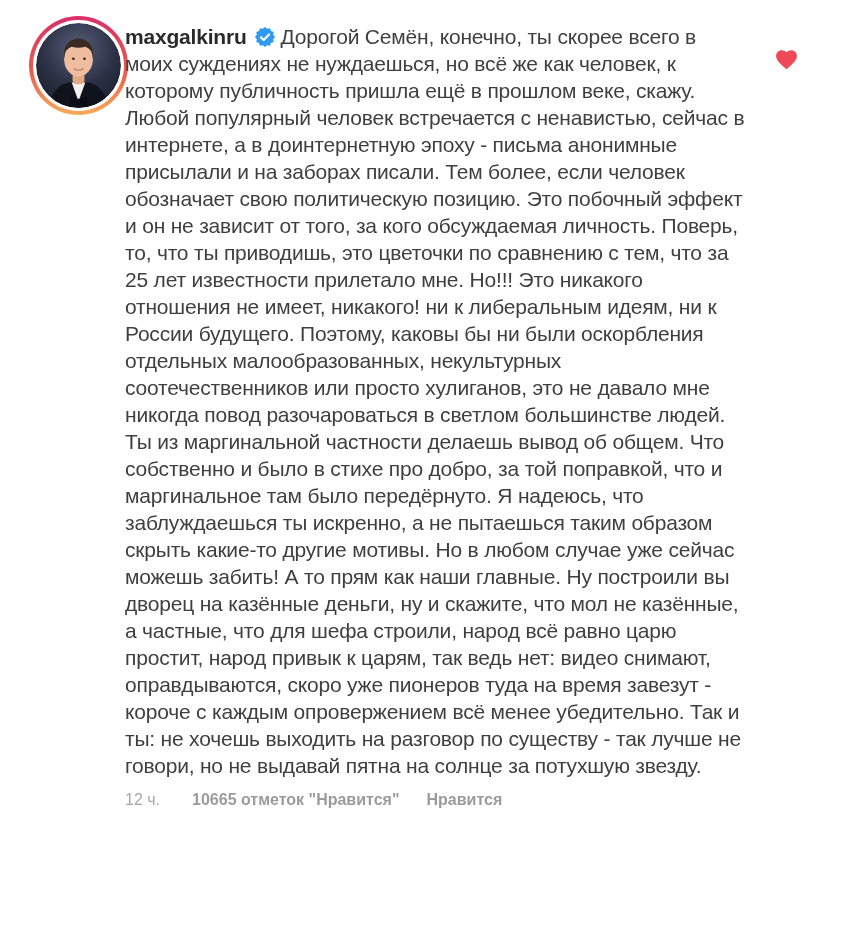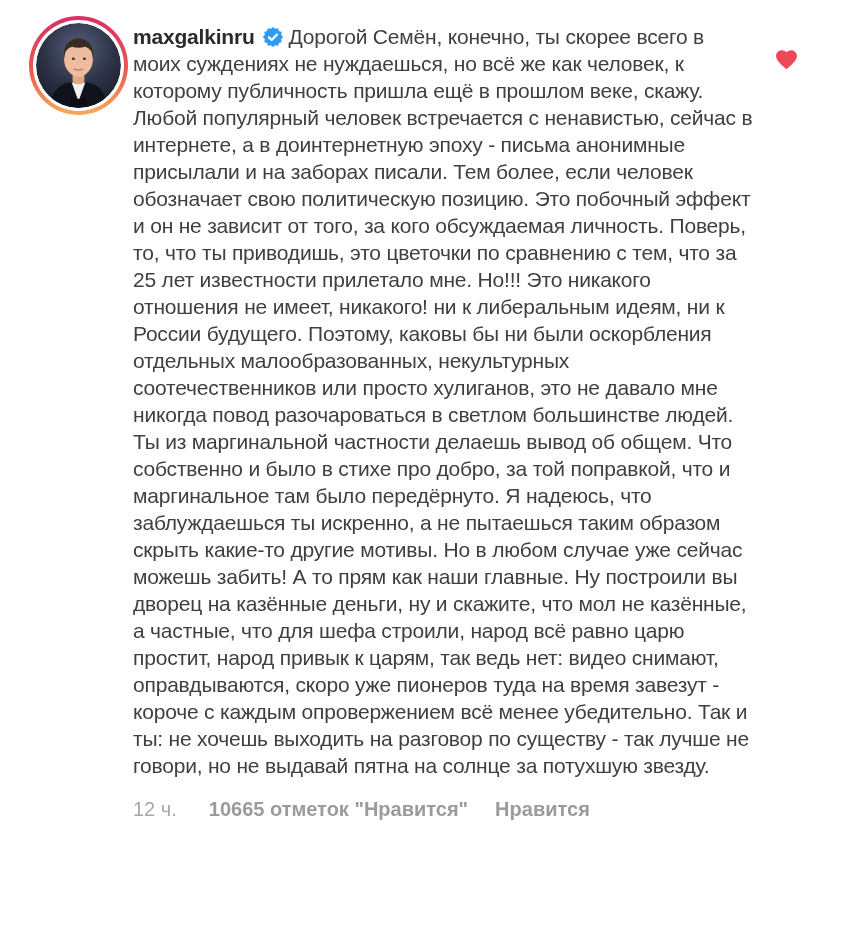--- a/index.html
+++ b/index.html
@@ -23,38 +23,38 @@
     width:91px; height:91px; border-radius:50%;
     background:#ffffff;
     display:flex; align-items:center; justify-content:center;
   }
   .avatar-photo {
     width:85px; height:85px; border-radius:50%; overflow:hidden;
     display:block;
   }
   
   .content {
-    position:absolute; left:133px; top:23px; width:620px;
+    position:absolute; left:125px; top:23px; width:620px;
   }
   .comment-text {
     font-size:21px; line-height:27px; color:#3f3f3f;
     letter-spacing:-0.2px;
     word-spacing:0px;
   }
   .username {
     font-weight:bold; color:#2a2a2a; text-decoration:none; cursor:pointer;
   }
   .badge {
     display:inline-block; width:22px; height:22px;
     vertical-align:-4px; margin:0 5px 0 7px;
   }
   .footer {
-    margin-top:19px;
+    margin-top:12px;
     display:flex; align-items:baseline;
-    font-size:20px; color:#a3a3a3;
+    font-size:16px; color:#a3a3a3;
   }
   .footer .time { font-weight:normal; color:#a7a7a7; }
   .footer .likes { margin-left:32px; font-weight:bold; color:#9b9b9b; cursor:pointer; }
   .footer .reply { margin-left:27px; font-weight:bold; color:#9b9b9b; cursor:pointer; }
   
   .like-btn {
     position:absolute; left:772px; top:47px;
     width:28px; height:26px; border:none; background:transparent;
     padding:0; cursor:pointer;
   }

